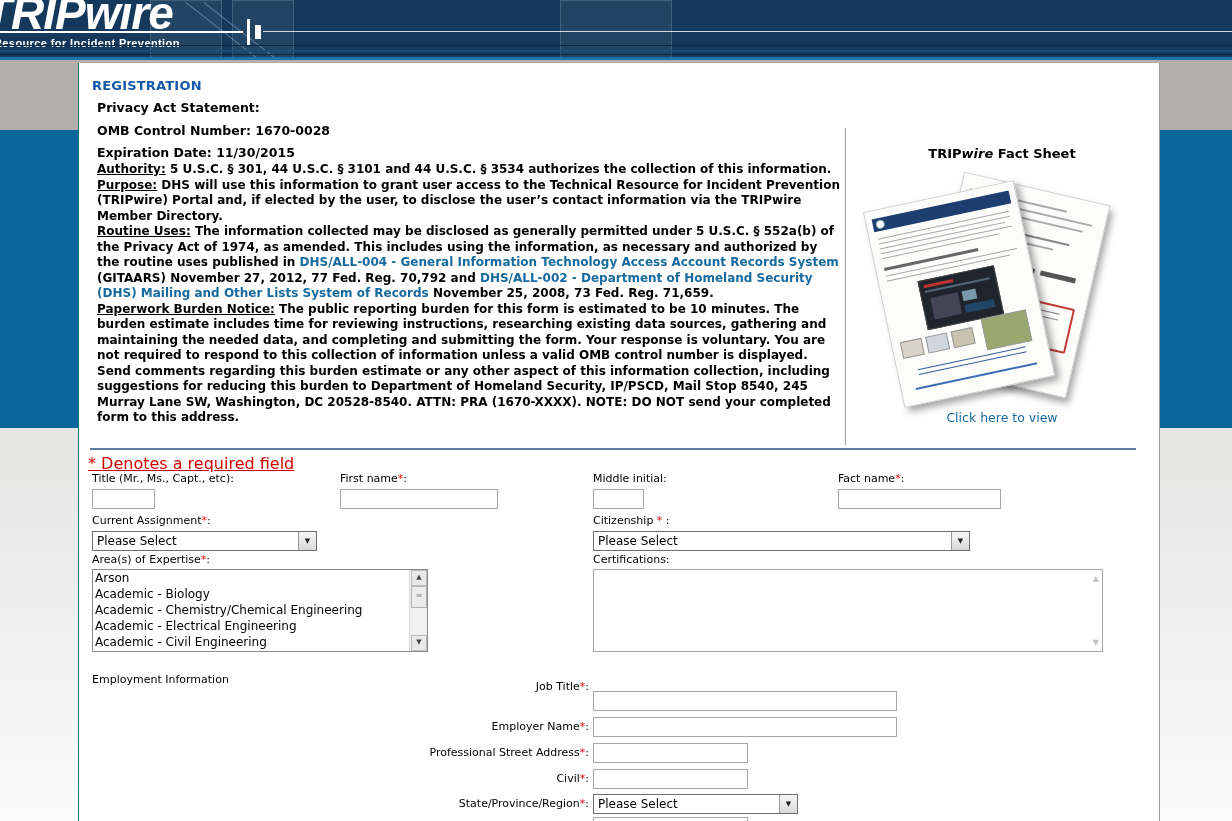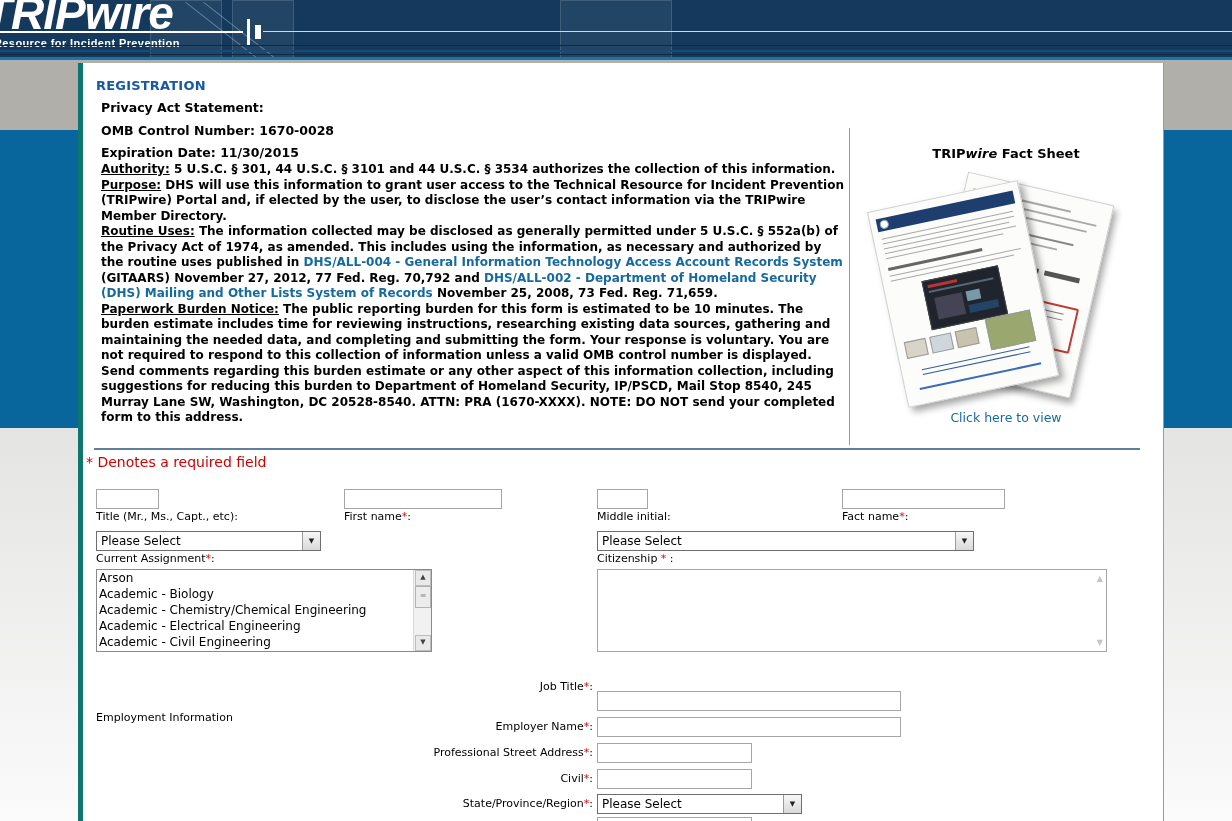--- a/index.html
+++ b/index.html
@@ -25,21 +25,21 @@
   .logo .wire{font-weight:bold;}
   .tagline{position:absolute;left:-6px;top:37px;color:#fff;font-family:"Liberation Sans",sans-serif;
            font-size:11px;font-weight:bold;letter-spacing:.4px;white-space:nowrap;}
   .hline-l{position:absolute;left:0;top:31px;width:243px;height:2px;background:#fff;}
   .hline-r{position:absolute;left:263px;top:31px;width:969px;height:1px;background:rgba(255,255,255,0.8);}
   .bat-bar1{position:absolute;left:247px;top:19px;width:3px;height:26px;background:#fff;}
   .bat-bar2{position:absolute;left:255px;top:25px;width:6px;height:14px;background:#fff;}
 
   
   .col{position:absolute;left:78px;top:63px;width:1080px;height:758px;background:#fff;
-       border-left:5px solid #0f766e;border-right:1px solid #9a9a9a;overflow:hidden;}
+       border-left:1px solid #0f766e;border-right:1px solid #9a9a9a;overflow:hidden;}
 
   .page-title{position:absolute;left:13px;top:15px;font-size:13px;font-weight:bold;color:#1758a8;letter-spacing:.2px;}
   .meta{position:absolute;left:18px;font-size:12.5px;font-weight:bold;color:#000;white-space:nowrap;}
 
   .privacy{position:absolute;left:18px;top:99px;width:744px;font-size:12px;font-weight:bold;
            line-height:15.5px;color:#000;}
   .privacy p{margin:0;}
   .ul{text-decoration:underline;}
   .plink{color:#166a9f;text-decoration:none;cursor:pointer;}
 
@@ -62,22 +62,22 @@
   .fs-thumb{position:absolute;width:20px;height:15px;border:1px solid #999;background:#d8d4c8;}
   .fs-redbox{position:absolute;left:30px;top:108px;width:104px;height:42px;border:2px solid #c03b33;
              border-radius:2px;}
   .fs-bluelink{position:absolute;height:2px;background:#3a6db4;}
   .fs-link{position:absolute;left:767px;top:347px;width:312px;text-align:center;font-size:12.5px;
            color:#166a9f;cursor:pointer;}
 
   .hdivider{position:absolute;left:11px;top:385px;width:1046px;height:2px;background:#5f7f9e;}
 
   
-  .reqnote{position:absolute;left:3px;top:391px;font-size:14px;color:#d00000;}
-  .lbl{position:absolute;font-size:11px;color:#000;white-space:nowrap;margin-top:38px;}
+  .reqnote{position:absolute;left:9px;top:391px;font-size:16px;color:#d00000;text-decoration:underline;}
+  .lbl{position:absolute;font-size:11px;color:#000;white-space:nowrap;}
   .req{color:#e80000;}
   .rlbl{position:absolute;width:300px;left:210px;text-align:right;font-size:11px;color:#000;white-space:nowrap;}
   .tinput{position:absolute;height:20px;border:1px solid #a6a6a6;background:#fff;box-sizing:border-box;
           font:12px "DejaVu Sans",sans-serif;padding:1px 3px;outline:none;}
   .selectbox{position:absolute;height:20px;border:1px solid #6e6e6e;background:#fff;box-sizing:border-box;
              display:flex;align-items:stretch;cursor:default;}
   .selectbox .txt{flex:1;font-size:12px;padding:2px 0 0 4px;white-space:nowrap;overflow:hidden;}
   .selectbox .btn{width:17px;background:linear-gradient(#f7f7f7,#d9d9d9);border-left:1px solid #9a9a9a;
                   display:flex;align-items:center;justify-content:center;font-size:7px;color:#222;}
 

